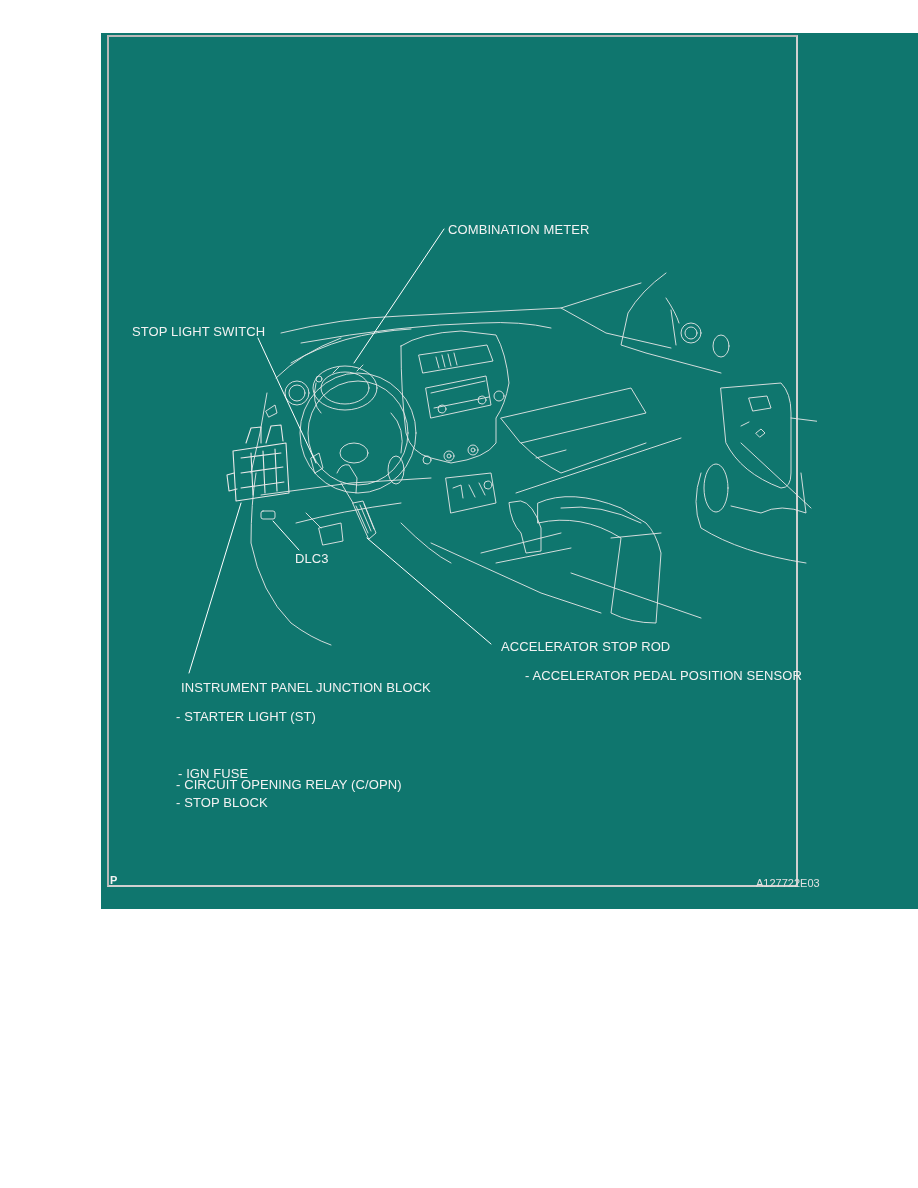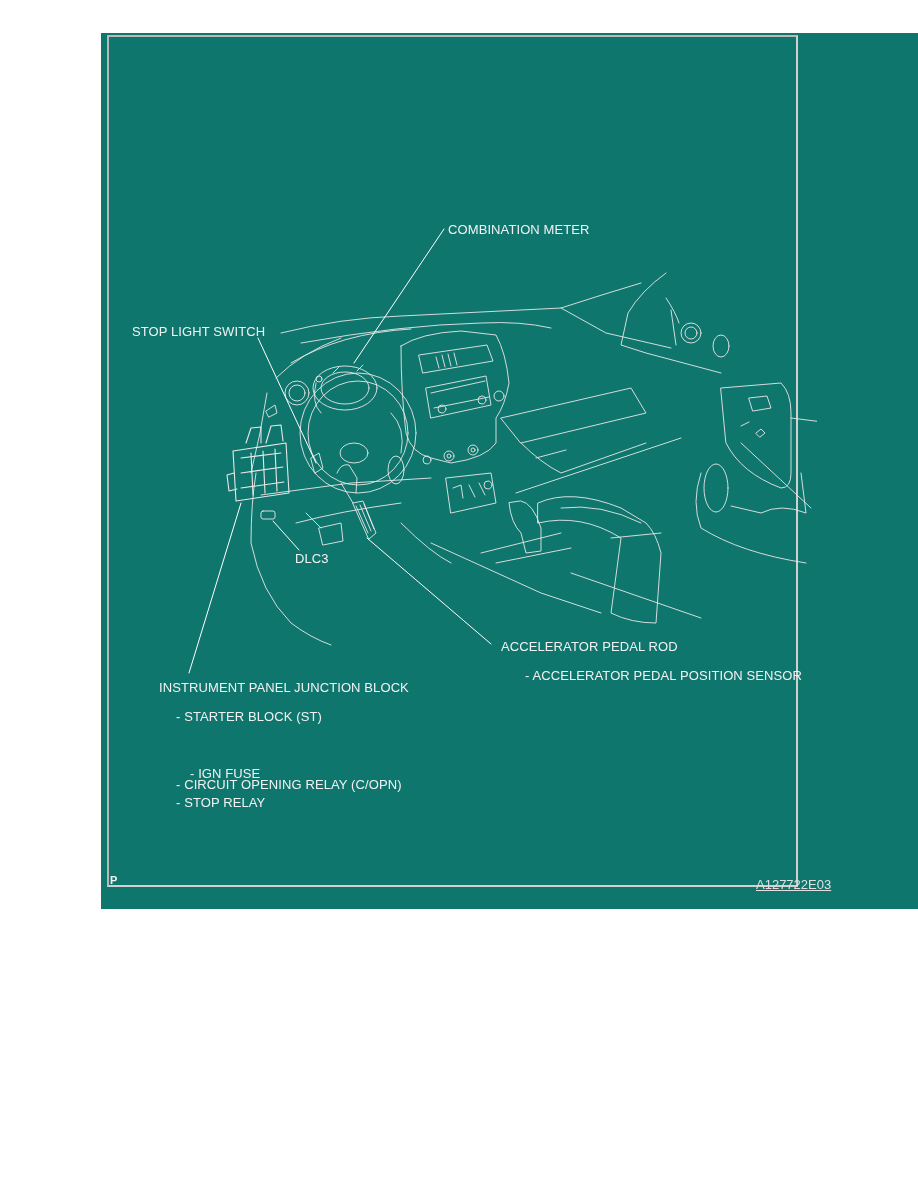--- a/index.html
+++ b/index.html
@@ -1,21 +1,21 @@
 <!DOCTYPE html>
 <html><head>
   <meta charset="utf-8">
   <style>
     html, body { margin: 0; padding: 0; background: #ffffff; }
     body { width: 918px; height: 1188px; position: relative; overflow: hidden; font-family: "Liberation Sans", sans-serif; }
     .sheet { position: absolute; left: 101px; top: 33px; width: 852px; height: 876px; background: #0f766e; }
     .frame { position: absolute; left: 6px; top: 2px; width: 691px; height: 852px; border: 2px solid #b8b8b8; border-right-color: #d0d0d0; border-bottom-color: #d0d0d0; box-sizing: border-box; }
     .drawing { position: absolute; left: 0; top: 0; width: 716px; height: 876px; }
     .label { position: absolute; color: #f2f2f2; font-size: 13px; letter-spacing: 0.1px; white-space: nowrap; line-height: 15px; }
-    .code { position: absolute; color: #e0e0e0; font-size: 13px; white-space: nowrap; text-decoration: underline; }
+    .code { position: absolute; color: #e0e0e0; font-size: 11px; white-space: nowrap; }
     .corner { position: absolute; color: #f2f2f2; font-size: 11px; font-weight: bold; }
   </style>
 </head>
 <body>
 
 <div class="sheet">
   <div class="frame"></div>
 
   <svg class="drawing" viewBox="0 0 716 876" xmlns="http://www.w3.org/2000/svg" fill="none" stroke="#ffffff" stroke-width="0.9" stroke-linecap="round" stroke-linejoin="round">
 
@@ -129,23 +129,23 @@
       <line x1="157" y1="305" x2="215" y2="430"></line>
       <line x1="172" y1="488" x2="198" y2="517"></line>
       <line x1="266" y1="505" x2="390" y2="611"></line>
       <line x1="140" y1="470" x2="88" y2="640"></line>
     </g>
   </svg>
 
   <div class="label" style="left:347px; top:189px;">COMBINATION METER</div>
   <div class="label" style="left:31px; top:291px;">STOP LIGHT SWITCH</div>
   <div class="label" style="left:194px; top:518px;">DLC3</div>
-  <div class="label" style="left:400px; top:606px;">ACCELERATOR PEDAL ROD</div>
+  <div class="label" style="left:400px; top:606px;">ACCELERATOR STOP ROD</div>
   <div class="label" style="left:424px; top:635px;">- ACCELERATOR PEDAL POSITION SENSOR</div>
-  <div class="label" style="left:58px; top:647px;">INSTRUMENT PANEL JUNCTION BLOCK</div>
-  <div class="label" style="left:75px; top:676px;">- STARTER BLOCK (ST)</div>
+  <div class="label" style="left:80px; top:647px;">INSTRUMENT PANEL JUNCTION BLOCK</div>
+  <div class="label" style="left:75px; top:676px;">- STARTER LIGHT (ST)</div>
   <div class="label" style="left:75px; top:744px;">- CIRCUIT OPENING RELAY (C/OPN)</div>
-  <div class="label" style="left:89px; top:733px;">- IGN FUSE</div>
-  <div class="label" style="left:75px; top:762px;">- STOP RELAY</div>
+  <div class="label" style="left:77px; top:733px;">- IGN FUSE</div>
+  <div class="label" style="left:75px; top:762px;">- STOP BLOCK</div>
 
   <div class="corner" style="left:9px; top:841px;">P</div>
   <div class="code" style="left:655px; top:844px;">A127722E03</div>
 </div>
 
 </body></html>

